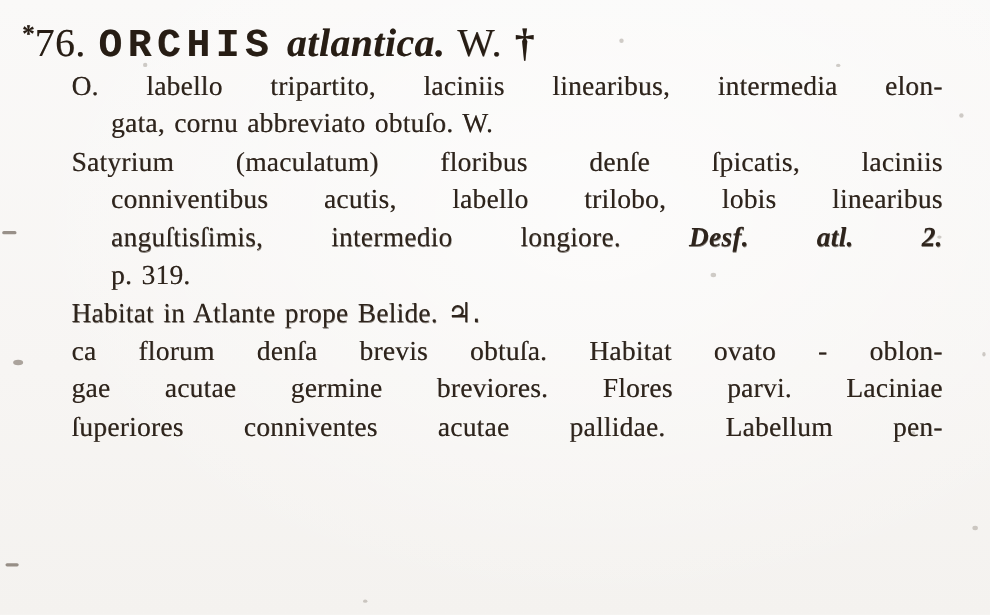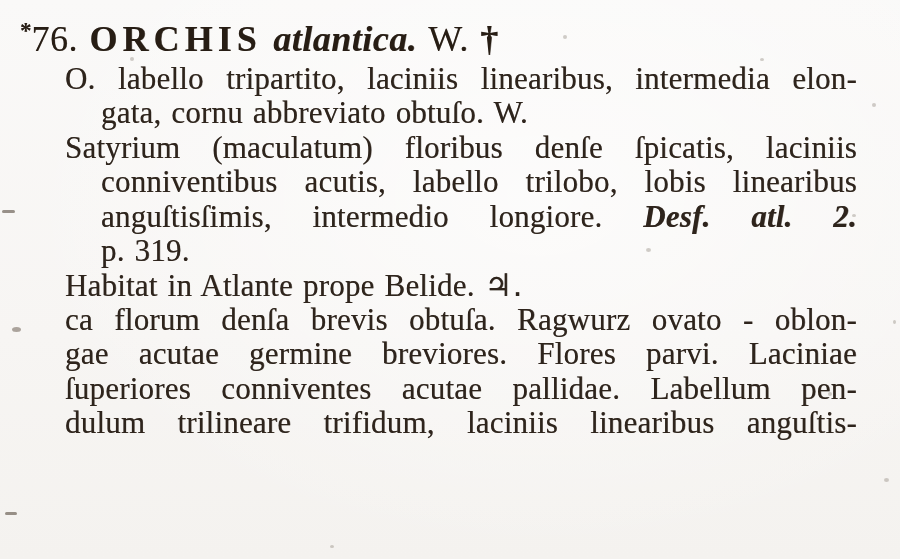--- a/index.html
+++ b/index.html
@@ -21,21 +21,21 @@
     position: absolute;
     left: 65px;
     top: 4px;
     width: 792px;
     text-shadow: 0.35px 0.35px 0.6px rgba(46,36,27,0.55);
   }
   .line {
     margin: 0;
     padding: 0;
     height: 34.4px;
-    font-size: 31px;
+    font-size: 25px;
     line-height: 34.4px;
     word-spacing: 2px;
     letter-spacing: 0.2px;
     white-space: normal;
   }
   .heading {
     margin-left: -45px;
     height: 58px;
     font-size: 36px;
     line-height: 52px;
@@ -52,20 +52,21 @@
     text-align: justify;
     text-align-last: justify;
   }
   .s-r { font-style: normal; }
   .s-i { }
   .s-b { font-weight: normal; }
   .s-bi { font-weight: bold; font-style: italic; }
   .s-caps {
     font-weight: bold;
     letter-spacing: 0.14em;
+    font-family: Liberation Mono, monospace;
   }
   .s-star {
     font-weight: bold;
     font-size: 0.64em;
     vertical-align: 0.55em;
     letter-spacing: 0;
   }
   .s-sym { font-family: "DejaVu Sans", "DejaVu Serif", serif; }
   .mark {
     position: absolute;
@@ -85,24 +86,23 @@
 
   <div id="doc" class="doc">
       <p class="line heading"><span class="s-star">*</span><span class="s-b">76. </span><span class="s-caps">ORCHIS</span><span class="s-r"> </span><span class="s-bi">atlantica.</span><span class="s-b"> W. </span><span class="s-r">†</span></p>
       <p class="line l1 just"><span class="s-r">O. labello tripartito, laciniis linearibus, intermedia </span><span class="s-b">elon-</span></p>
       <p class="line l2"><span class="s-r">gata, cornu abbreviato obtuſo. W.</span></p>
       <p class="line l1 just"><span class="s-r">Satyrium (</span><span class="s-i">maculatum</span><span class="s-r">) floribus denſe ſpicatis, laciniis</span></p>
       <p class="line l2 just"><span class="s-r">conniventibus acutis, labello trilobo, lobis linearibus</span></p>
       <p class="line l2 just"><span class="s-r">anguſtisſimis, intermedio longiore. </span><span class="s-bi">Desf. atl. 2.</span></p>
       <p class="line l2"><span class="s-i">p. 319.</span></p>
       <p class="line l1"><span class="s-i">Habitat in </span><span class="s-r">Atlante </span><span class="s-i">prope </span><span class="s-r">Belide. </span><span class="s-sym">♃.</span></p>
-      <p class="line l1 just"><span class="s-r">ca </span><span class="s-i">florum denſa brevis obtuſa. </span><span class="s-r">Ragwurz </span><span class="s-i">ovato - oblon-</span></p>
+      <p class="line l1 just"><span class="s-r">ca </span><span class="s-i">florum denſa brevis obtuſa. </span><span class="s-r">Habitat </span><span class="s-i">ovato - oblon-</span></p>
       <p class="line l1 just"><span class="s-i">gae acutae germine breviores. </span><span class="s-r">Flores </span><span class="s-i">parvi. </span><span class="s-b">Laciniae</span></p>
       <p class="line l1 just"><span class="s-i">ſuperiores conniventes acutae pallidae. </span><span class="s-r">Labellum </span><span class="s-i">pen-</span></p>
-      <p class="line l1 just"><span class="s-i">dulum trilineare trifidum, laciniis linearibus anguſtis-</span></p>
     </div>
 
   <div class="mark" style="left:2px; top:210px; width:13px; height:3px;"></div>
   <div class="mark" style="left:12px; top:327px; width:9px; height:5px; border-radius:50%; background:rgba(95,82,70,0.5);"></div>
   <div class="mark" style="left:5px; top:512px; width:12px; height:3px;"></div>
 
   <div class="speck" style="left:563px; top:35px; width:4px; height:4px;"></div>
   <div class="speck" style="left:760px; top:58px; width:4px; height:3px;"></div>
   <div class="speck" style="left:872px; top:103px; width:4px; height:4px;"></div>
   <div class="speck" style="left:646px; top:248px; width:5px; height:4px;"></div>

